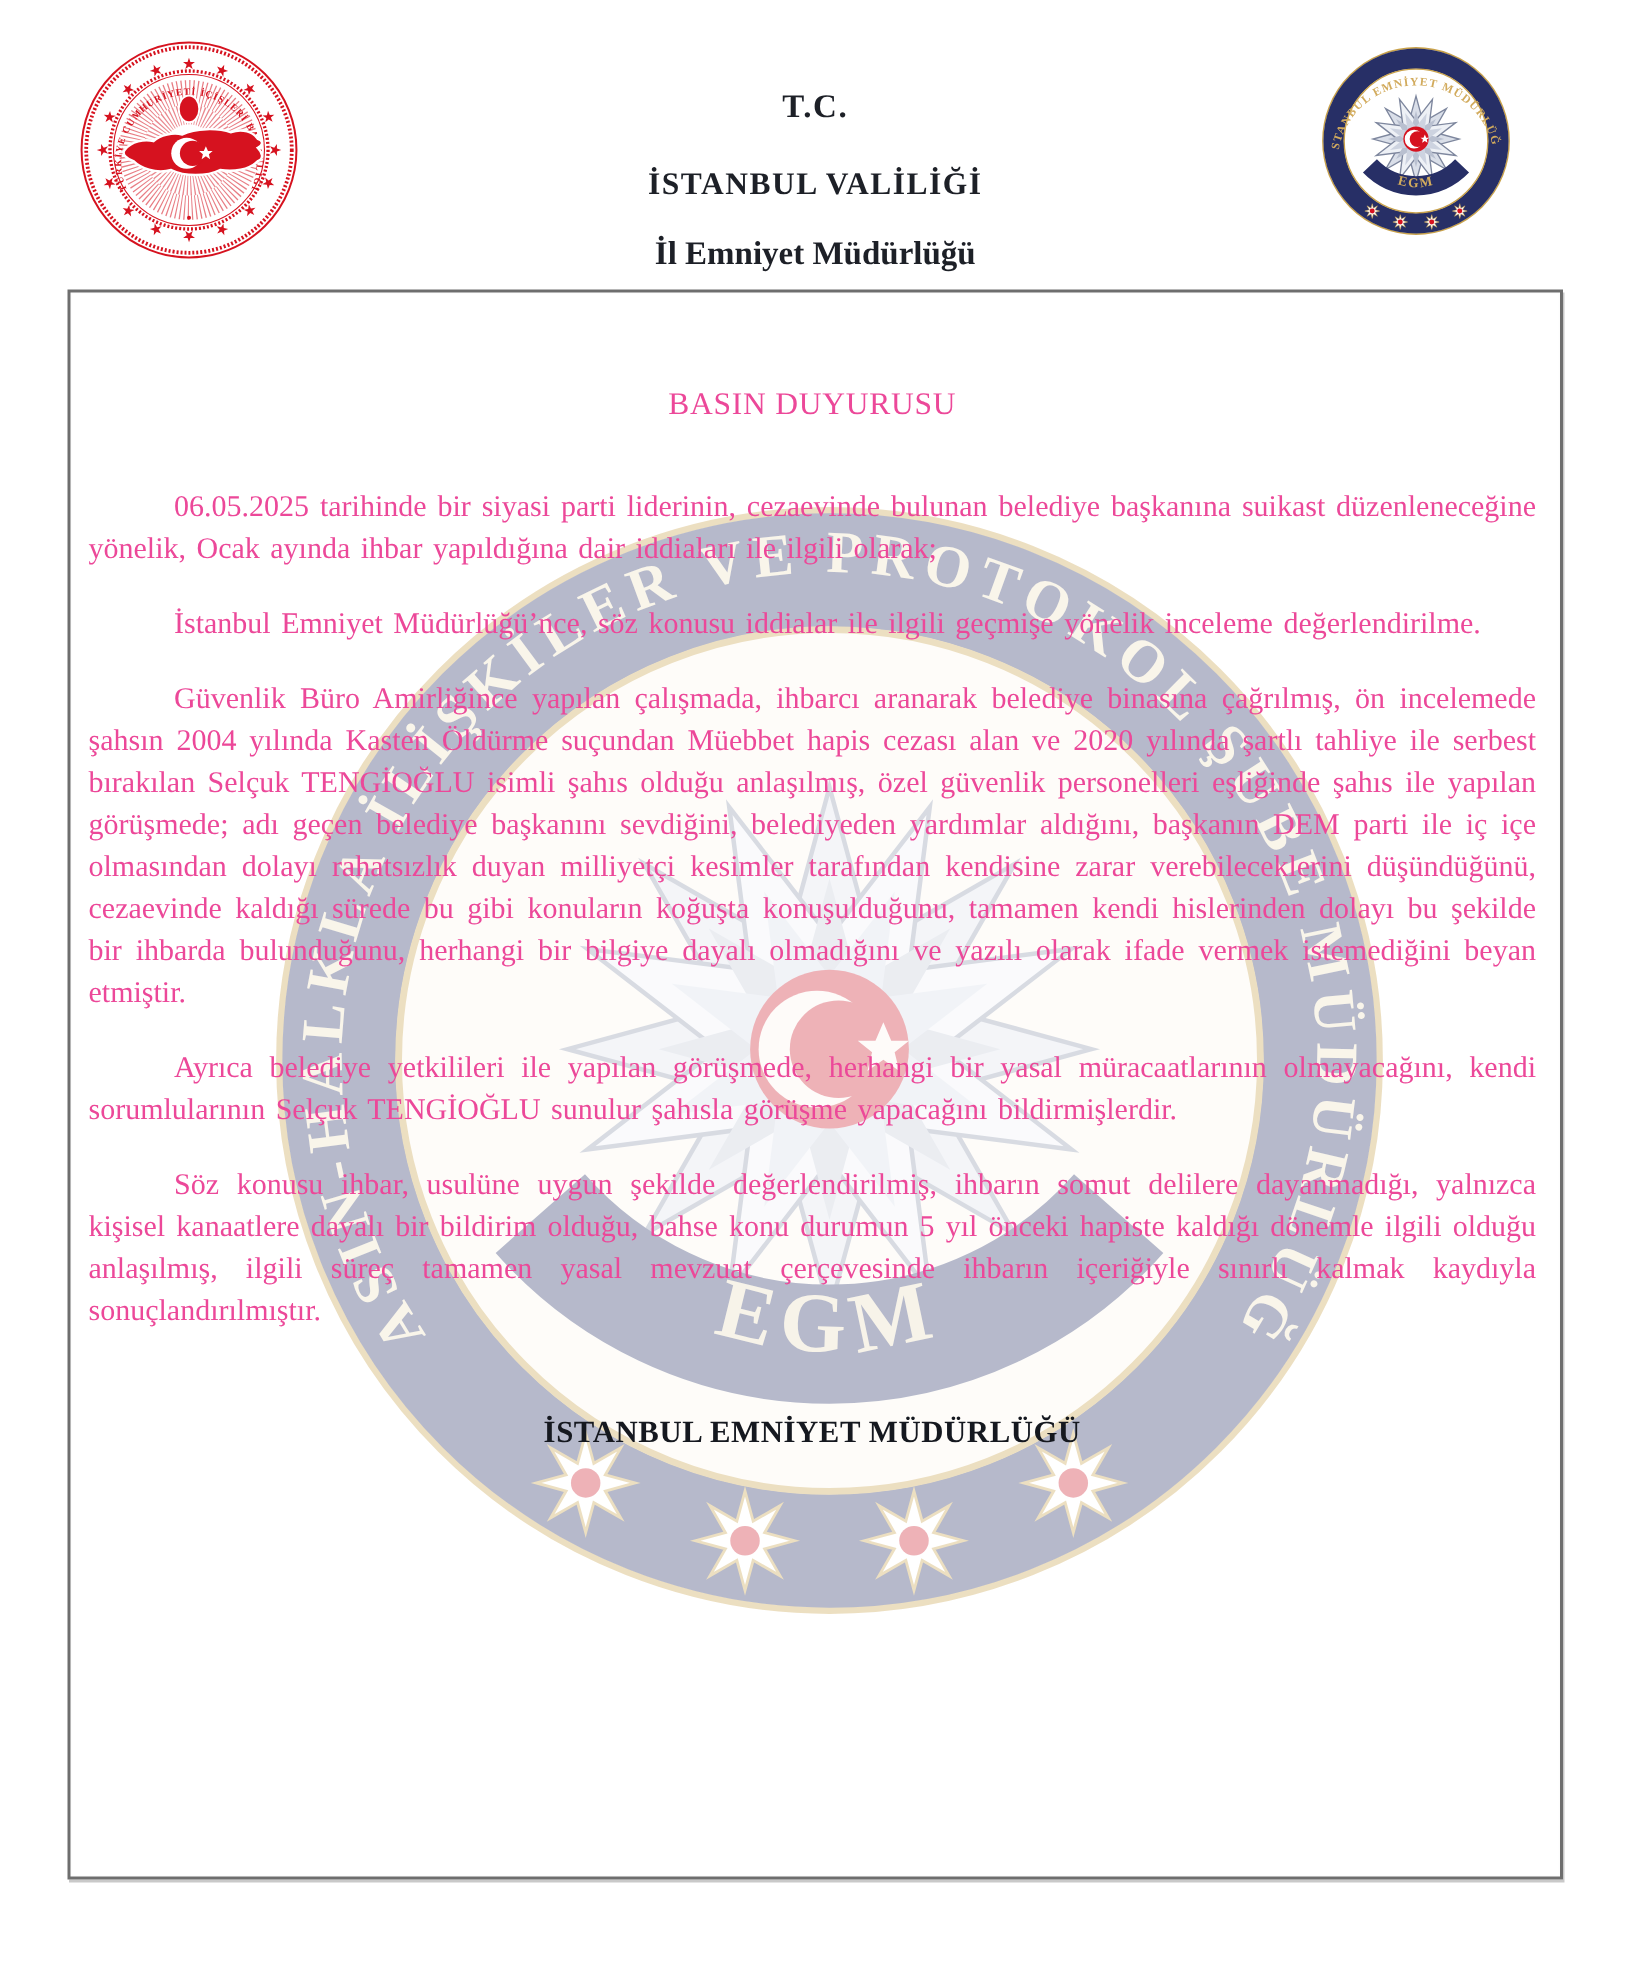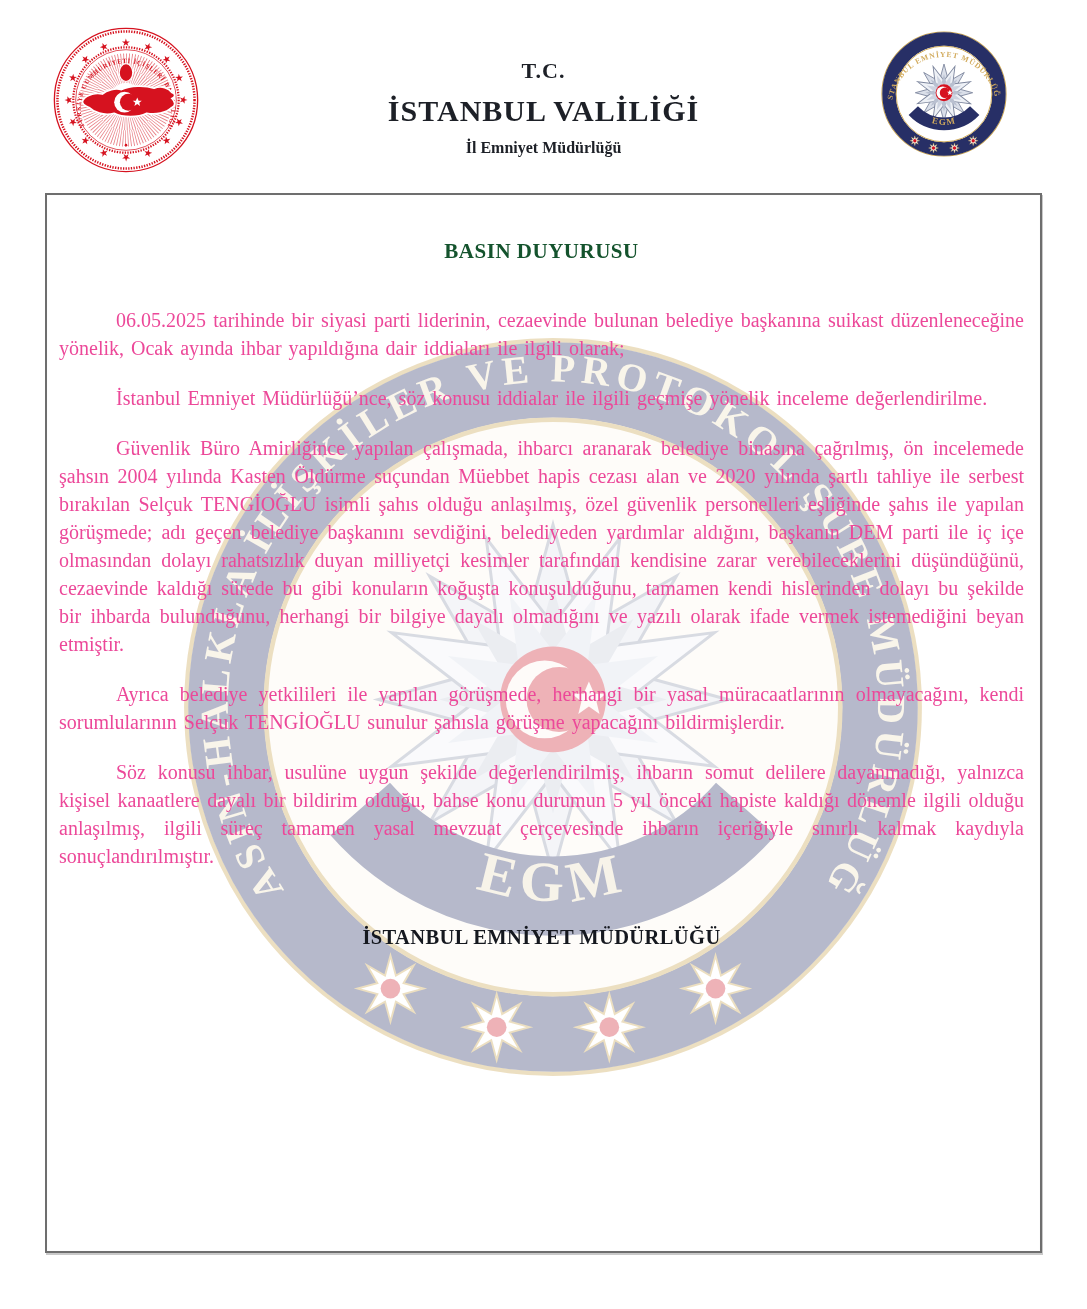--- a/index.html
+++ b/index.html
@@ -7,36 +7,36 @@
   .page {
     position:relative; width:1087px; height:1309px; margin:0 auto;
     background:#ffffff; overflow:hidden;
     font-family:"Liberation Serif", serif; color:#1d2027;
   }
   
   .seal-left  { position:absolute; left:52px;  top:26px; width:148px; height:148px; }
   .seal-right { position:absolute; left:880px; top:30px; width:128px; height:128px; }
   .org-block  { position:absolute; left:0; top:58px; width:100%; text-align:center; }
   .org-line1  { font-size:22px; font-weight:bold; letter-spacing:1px; }
-  .org-line2  { font-size:30px; font-weight:bold; letter-spacing:1px; margin-top:10px; }
-  .org-line3  { font-size:16px; font-weight:bold; margin-top:11px; }
+  .org-line2  { font-size:21px; font-weight:bold; letter-spacing:1px; margin-top:26px; }
+  .org-line3  { font-size:22px; font-weight:bold; margin-top:21px; }
   
   .doc-box {
     position:absolute; left:45px; top:193px; width:993px; height:1056px;
     border:2px solid #6e6e6e; background:#ffffff;
     box-shadow:inset 0 0 0 1px #fdfdfd, 1px 2px 0 #c9c9c9;
   }
   .watermark {
     position:absolute; left:128px; top:134px; width:756px; height:756px;
     opacity:0.34; pointer-events:none;
   }
   .doc-content { position:relative; padding:44px 16px 0 12px; }
   .doc-title {
-    text-align:center; font-weight:bold; font-size:21px;
-    letter-spacing:0.5px; margin:0 0 42px 0; color:#14532d;
+    text-align:center; font-weight:normal; font-size:21px;
+    letter-spacing:0.5px; margin:18px 0 42px 0; color:#ec4899;
   }
   .doc-par {
     font-size:20px; line-height:28px; text-align:justify;
     text-indent:57px; margin:0 0 22px 0; word-spacing:2px; color:#ec4899;
   }
   .signature {
     text-align:center; font-weight:bold; font-size:20.5px;
     letter-spacing:0.4px; margin-top:56px; color:#15181f;
   }
   svg text { font-family:"Liberation Serif", serif; }

